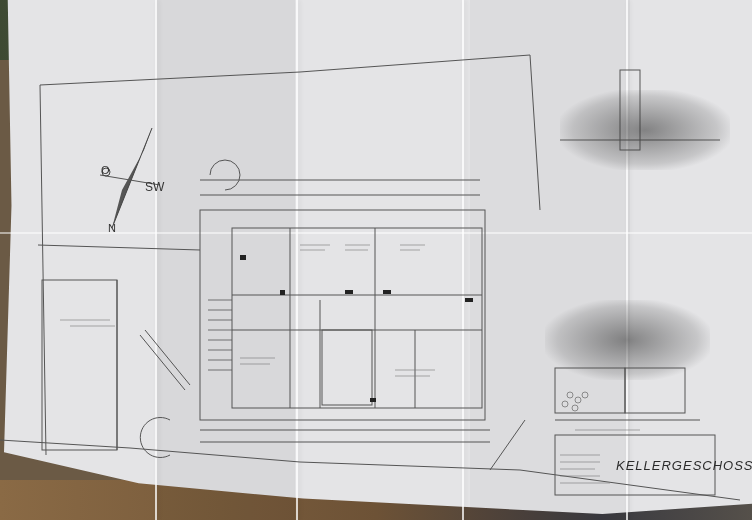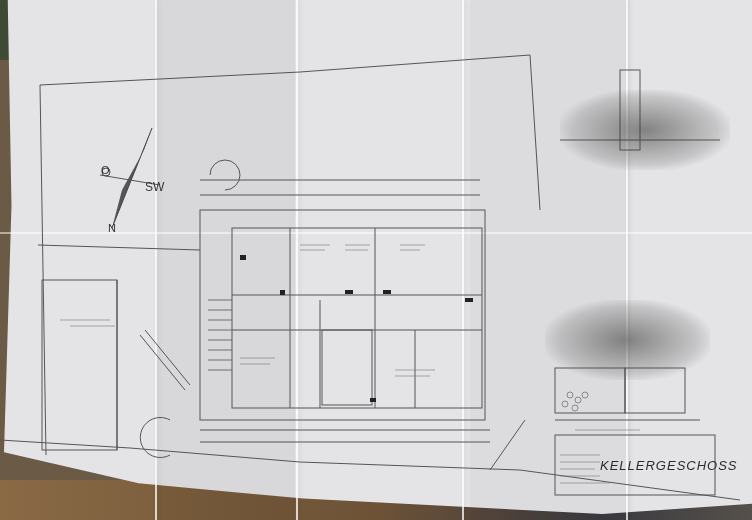--- a/index.html
+++ b/index.html
@@ -5,21 +5,21 @@
   html,body{margin:0;padding:0;}
   body{width:752px;height:520px;overflow:hidden;position:relative;background:#6b5a45;font-family:"Liberation Sans",sans-serif;}
   .bg-top{position:absolute;left:0;top:0;width:752px;height:60px;background:linear-gradient(90deg,#3e4a33,#5b6348 40%,#6b6a55);}
   .bg-bottom{position:absolute;left:0;top:480px;width:752px;height:40px;background:linear-gradient(90deg,#8a6a45,#6d5236 50%,#3a3a40 80%,#55504a);}
   .paper{position:absolute;left:4px;top:0;width:748px;height:514px;background:#e4e4e6;
     clip-path:polygon(0.5% 0%,100% 0%,100% 98%,80% 100%,40% 97%,18% 94%,0% 88%,1% 40%);}
   .fold{position:absolute;top:0;height:520px;width:2px;background:rgba(255,255,255,.75);box-shadow:2px 0 4px rgba(0,0,0,.08);}
   .fold-h{position:absolute;left:0;width:752px;height:2px;background:rgba(255,255,255,.5);}
   .shade{position:absolute;background:rgba(0,0,0,.05);}
   svg.draw{position:absolute;left:0;top:0;}
-  .label{position:absolute;color:#2b2b2b;font-size:13px;letter-spacing:1px;font-style:italic;}
+  .label{position:absolute;color:#2b2b2b;font-size:13px;letter-spacing:1px;font-style:italic;margin-left:16px;}
   .compass-letter{position:absolute;color:#333;font-size:11px;}
   .stain{position:absolute;background:radial-gradient(ellipse at center,rgba(50,50,50,.55),rgba(80,80,80,.2) 60%,rgba(0,0,0,0) 75%);}
 </style>
 </head>
 <body>
 
 <div class="bg-top"></div>
 <div class="bg-bottom"></div>
 
 <div class="paper"></div>

